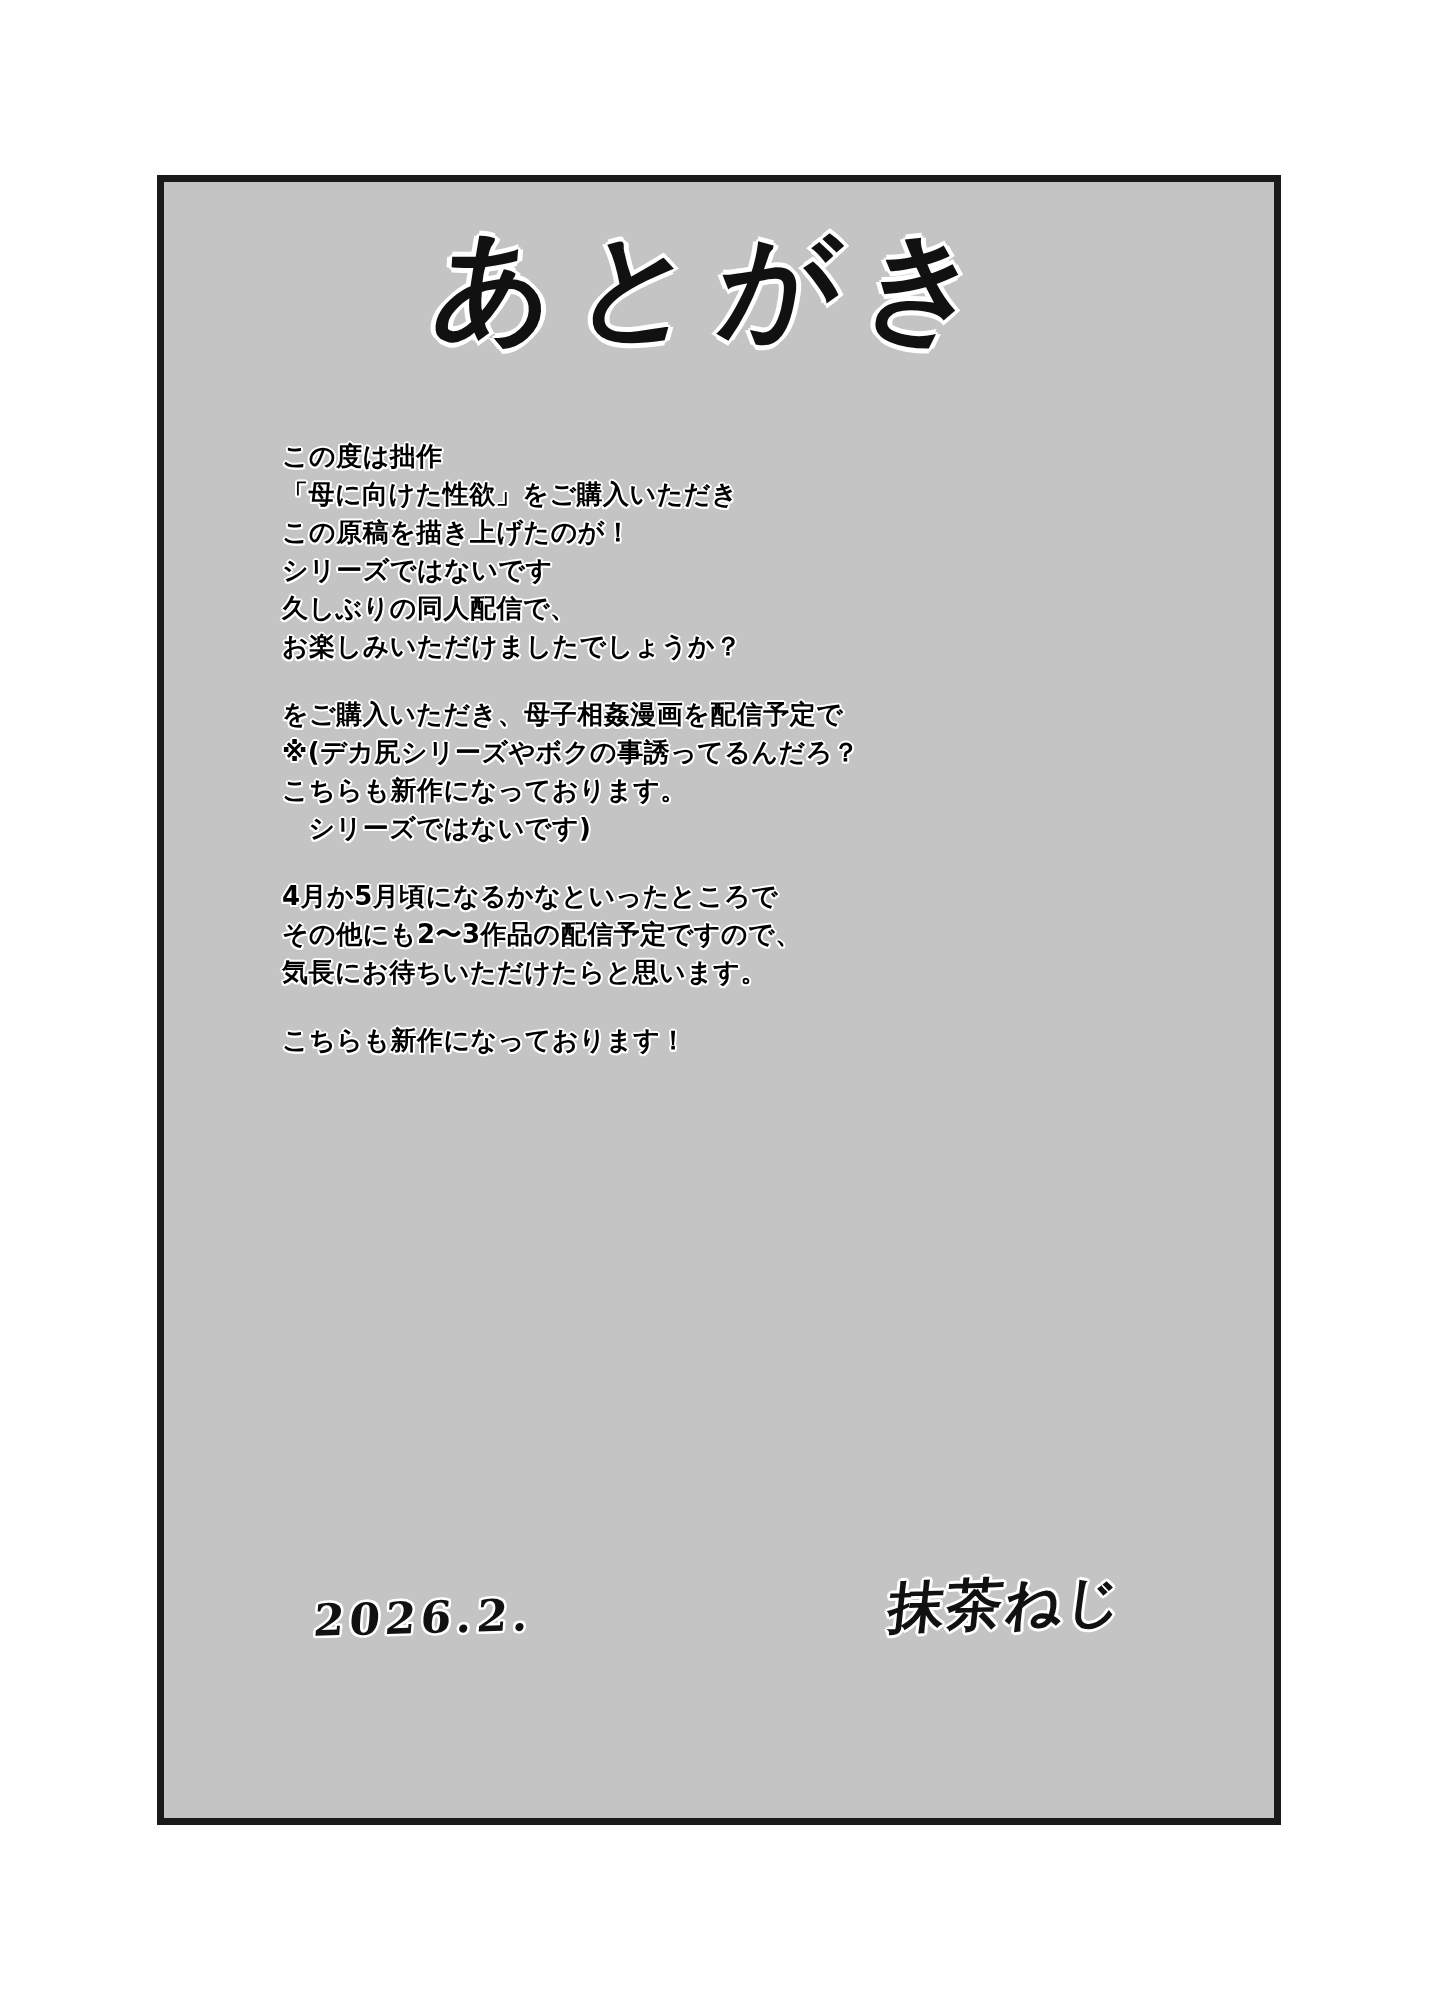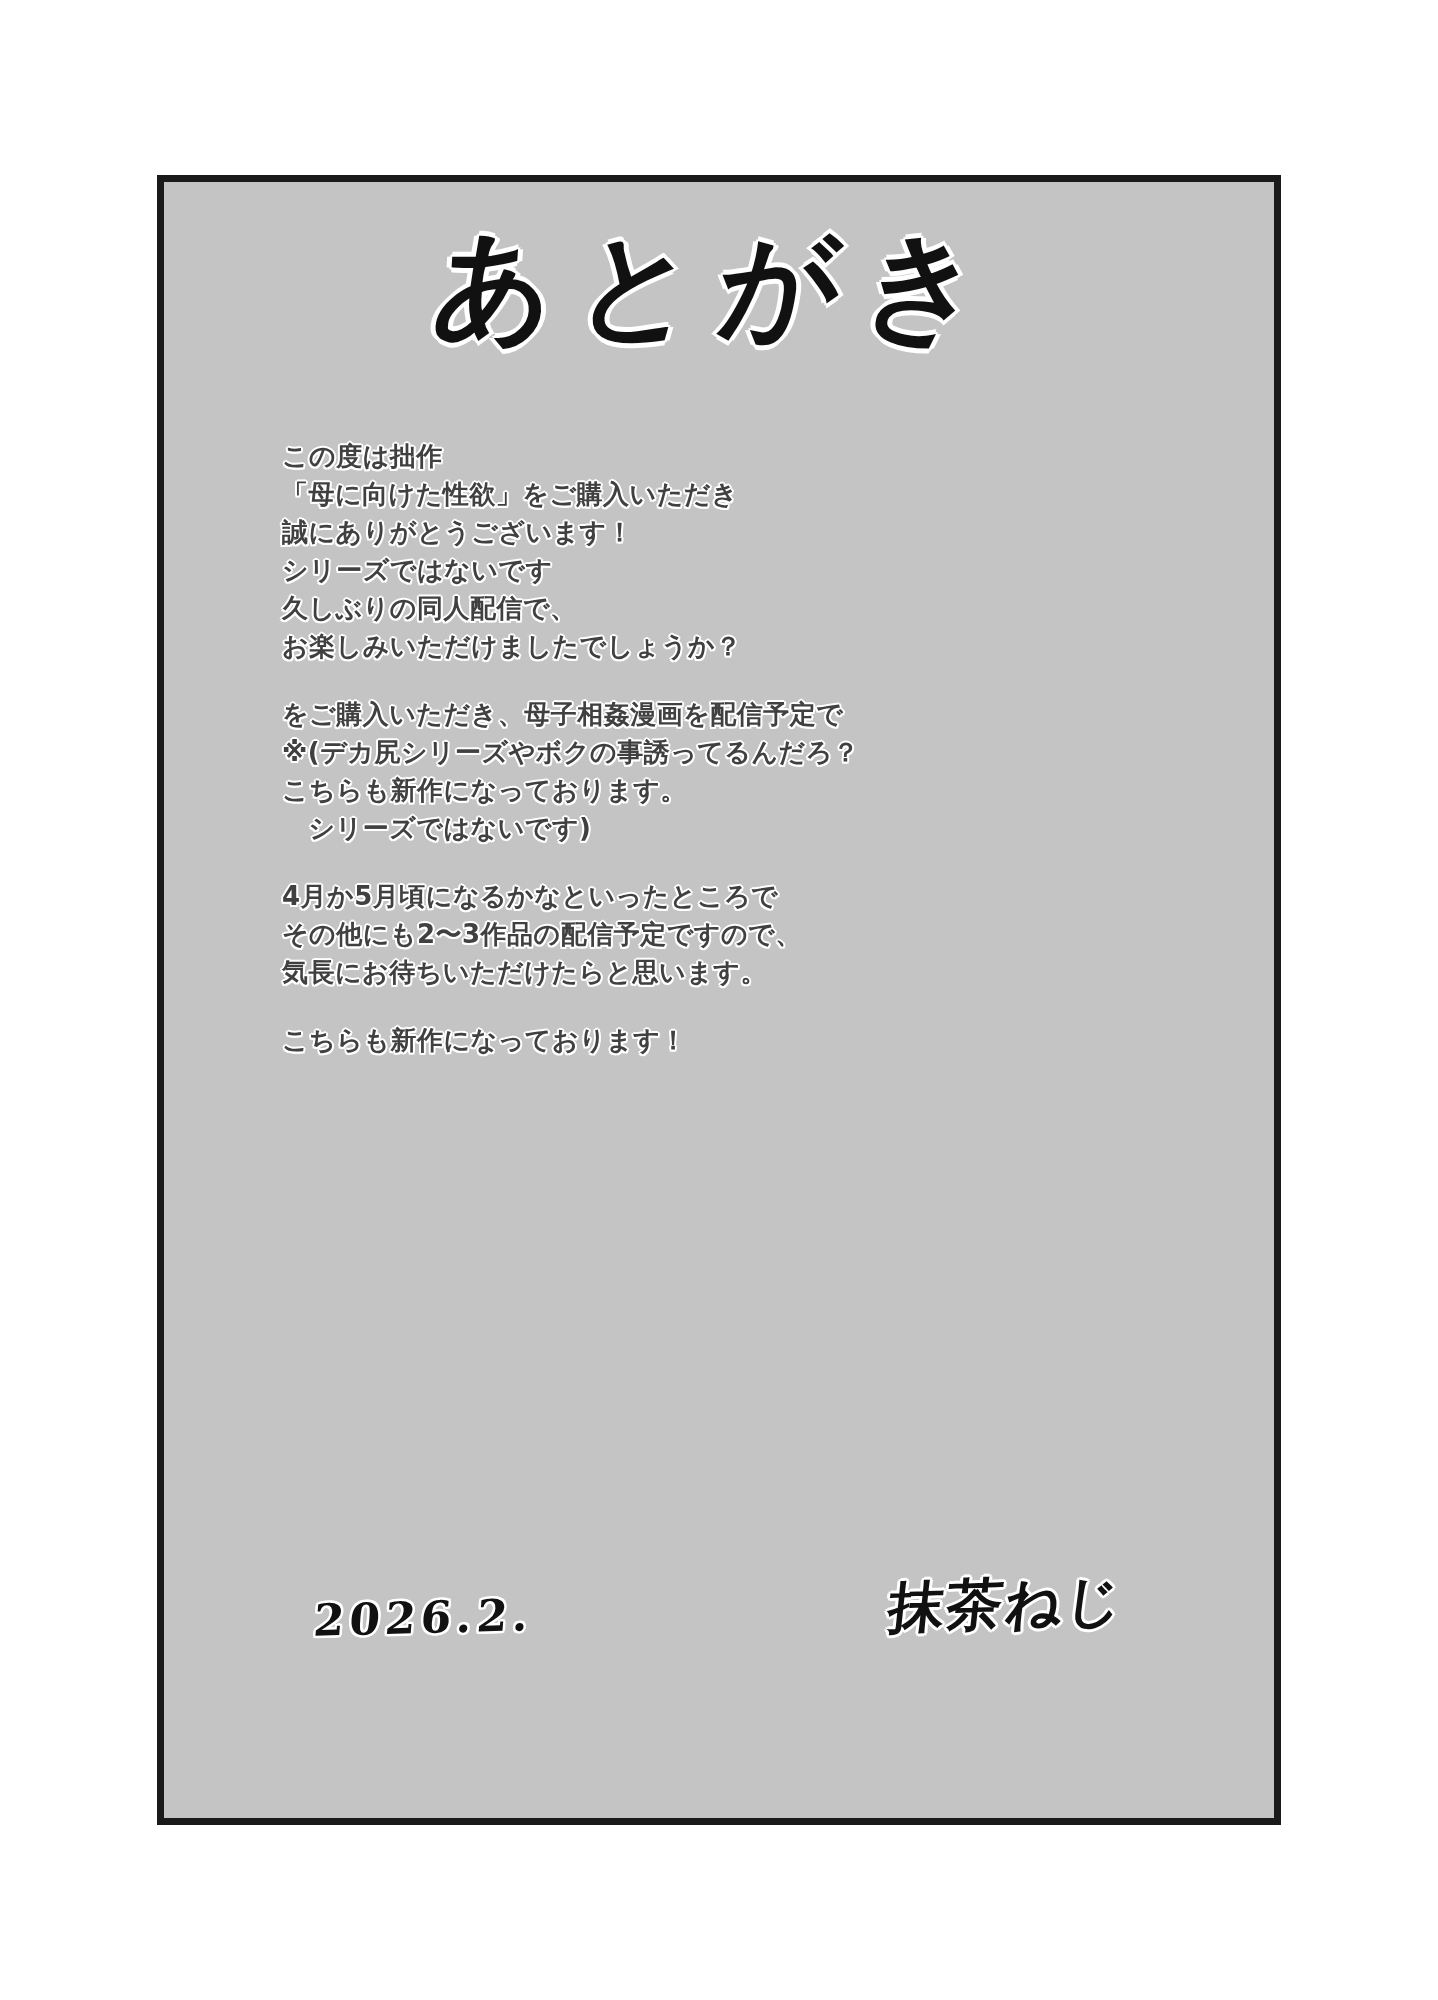--- a/index.html
+++ b/index.html
@@ -57,21 +57,21 @@
     margin: 0 0 30px 0;
   }
   .para:last-child {
     margin-bottom: 0;
   }
   .line {
     font-family: "DejaVu Sans", "Liberation Sans", sans-serif;
     font-size: 26px;
     font-weight: bold;
     line-height: 38px;
-    color: #404040;
+    color: #000000;
     letter-spacing: 0.5px;
     white-space: pre;
     text-shadow:
       2px 0 0 #ffffff, -2px 0 0 #ffffff, 0 2px 0 #ffffff, 0 -2px 0 #ffffff,
       1.5px 1.5px 0 #ffffff, -1.5px 1.5px 0 #ffffff, 1.5px -1.5px 0 #ffffff, -1.5px -1.5px 0 #ffffff;
   }
   .signature-row {
     position: absolute;
     left: 150px;
     bottom: 175px;
@@ -110,21 +110,21 @@
 <div class="page">
   <div class="panel">
 
     <div class="title">あとがき</div>
 
     <div class="body-text">
 
       <div class="para">
         <div class="line">この度は拙作</div>
         <div class="line">「母に向けた性欲」をご購入いただき</div>
-        <div class="line">誠にありがとうございます！</div>
+        <div class="line">この原稿を描き上げたのが！</div>
         <div class="line">シリーズではないです</div>
         <div class="line">久しぶりの同人配信で、</div>
         <div class="line">お楽しみいただけましたでしょうか？</div>
       </div>
 
 
       <div class="para">
         <div class="line">をご購入いただき、母子相姦漫画を配信予定で</div>
         <div class="line">※(デカ尻シリーズやボクの事誘ってるんだろ？</div>
         <div class="line">こちらも新作になっております。</div>

